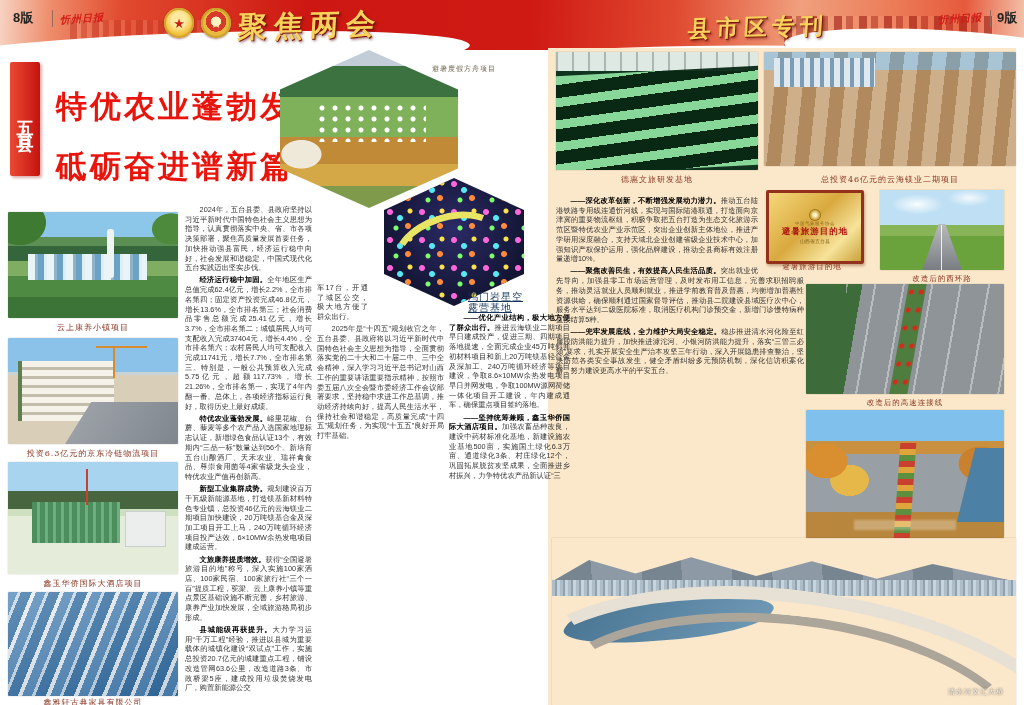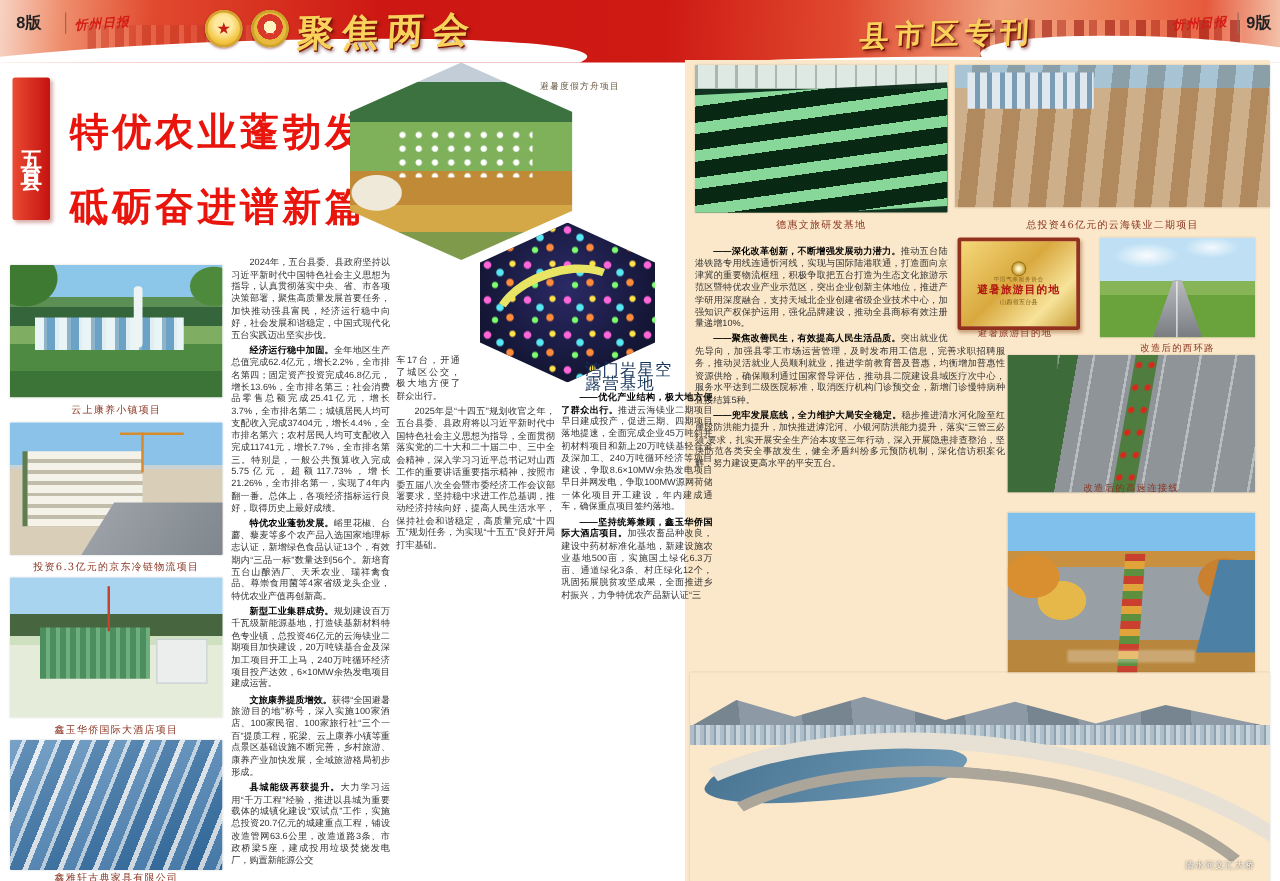--- a/index.html
+++ b/index.html
@@ -85,22 +85,22 @@
     background-image:radial-gradient(circle 2.5px at 6px 6px,#ff66d9 0 2.5px,transparent 3.5px),
       radial-gradient(circle 2.5px at 16px 12px,#57e8f2 0 2.5px,transparent 3.5px),
       radial-gradient(circle 2px at 26px 5px,#ffe14a 0 2px,transparent 3px),
       radial-gradient(circle 2px at 12px 22px,#7dff6e 0 2px,transparent 3px),
       radial-gradient(circle 2.5px at 24px 20px,#ff8c3a 0 2.5px,transparent 3.5px);
     background-size:32px 28px;}
   .hexB-arc{position:absolute;left:6%;top:28%;width:72%;height:46%;border:6px solid transparent;
     border-top:7px solid #e8e565;border-radius:50%;transform:rotate(-18deg);}
   .hexA-cap{position:absolute;left:420px;top:64px;width:90px;font-size:7px;color:#6b5b46;
     font-family:Liberation Sans, sans-serif;letter-spacing:1px;margin-left:12px;}
-  .hexB-cap{position:absolute;left:468px;top:291px;width:80px;font-size:13px;color:#16355a;
-    line-height:11px;font-family:"DejaVu Serif","Liberation Serif",serif;letter-spacing:1px;}
+  .hexB-cap{position:absolute;left:468px;top:291px;width:80px;font-size:10px;color:#16355a;
+    line-height:11px;font-family:"DejaVu Serif","Liberation Serif",serif;letter-spacing:1px;text-decoration:underline;}
   
   .col{position:absolute;overflow:hidden;font-size:7.3px;line-height:9.7px;color:#333;
     text-align:justify;}
   .col p{margin:0 0 2.5px 0;text-indent:2em;}
   .col p.cont{text-indent:0;}
   .col b{color:#000;}
   .colA{left:185px;top:205px;width:127px;height:498px;}
   .colB{left:317px;top:283px;width:127px;height:420px;}
   .colB::before{content:"";float:right;width:76px;height:32px;}
   .colC{left:449px;top:313px;width:121px;height:390px;}
@@ -284,21 +284,21 @@
 
   <div class="photo road1">
     <div class="road1-rd"></div>
     <div class="road1-line"></div>
   </div>
   <div class="cap rcap" style="left:874px;top:274px;width:136px;font-size:7.5px">改造后的西环路</div>
   <div class="photo road2">
     <div class="road2-lanes"></div>
     <div class="road2-med"></div>
   </div>
-  <div class="cap rcap" style="left:806px;top:386px;width:198px;font-size:7.5px">改造后的高速连接线</div>
+  <div class="cap rcap" style="left:806px;top:398px;width:198px;font-size:7.5px">改造后的高速连接线</div>
   <div class="photo road3">
     <div class="road3-med"></div>
     <div class="road3-riv"></div>
     <div class="road3-wm"></div>
   </div>
 
   <div class="photo bigphoto">
     <div class="big-mtn"></div>
     <div class="big-city"></div>
     <div class="big-riv"></div>

